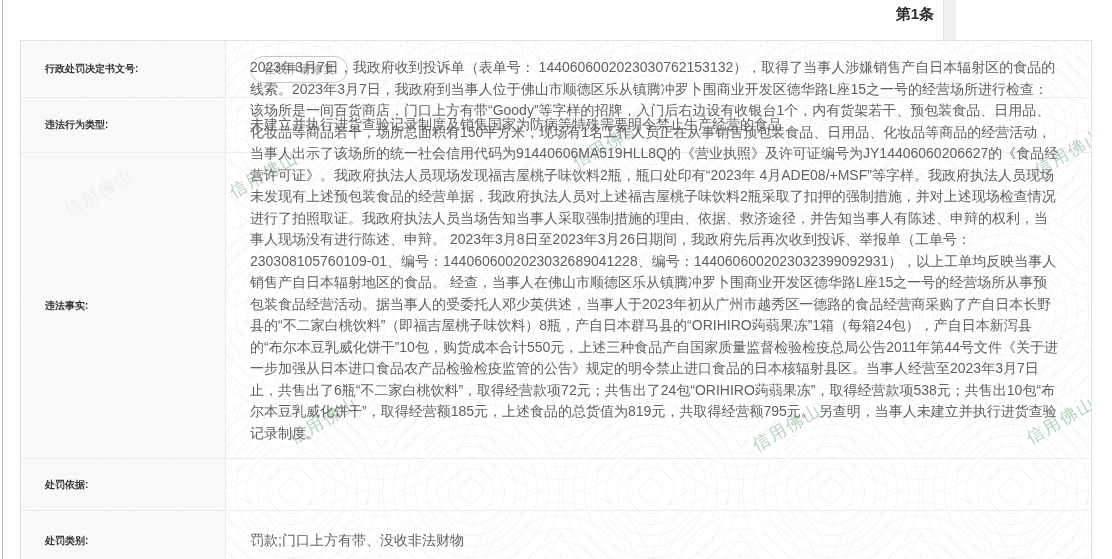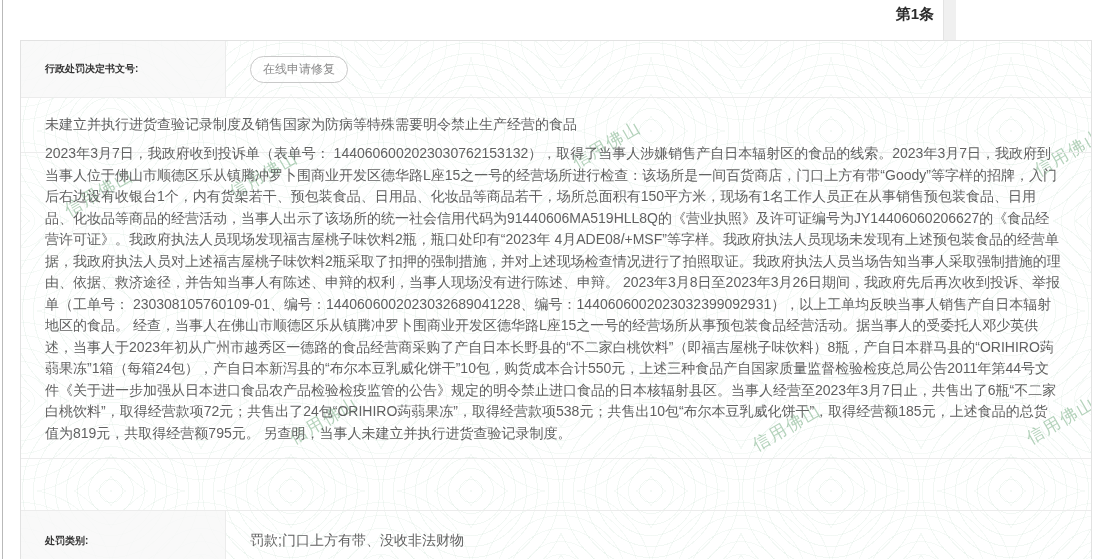--- a/index.html
+++ b/index.html
@@ -107,32 +107,35 @@
     </div>
 
     <div class="trow r1">
       <div class="tlabel">行政处罚决定书文号:</div>
       <div class="tvalue">
         <button class="repair-btn">在线申请修复</button>
       </div>
     </div>
 
     <div class="trow r2">
+      <div class="tlabel">违法行为类型:</div>
       <div class="tvalue">
         <span class="text-block">未建立并执行进货查验记录制度及销售国家为防病等特殊需要明令禁止生产经营的食品</span>
       </div>
     </div>
 
     <div class="trow r3">
+      <div class="tlabel">违法事实:</div>
       <div class="tvalue top">
         <span class="text-block">2023年3月7日，我政府收到投诉单（表单号： 1440606002023030762153132），取得了当事人涉嫌销售产自日本辐射区的食品的线索。2023年3月7日，我政府到当事人位于佛山市顺德区乐从镇腾冲罗卜围商业开发区德华路L座15之一号的经营场所进行检查：该场所是一间百货商店，门口上方有带“Goody”等字样的招牌，入门后右边设有收银台1个，内有货架若干、预包装食品、日用品、化妆品等商品若干，场所总面积有150平方米，现场有1名工作人员正在从事销售预包装食品、日用品、化妆品等商品的经营活动，当事人出示了该场所的统一社会信用代码为91440606MA519HLL8Q的《营业执照》及许可证编号为JY14406060206627的《食品经营许可证》。我政府执法人员现场发现福吉屋桃子味饮料2瓶，瓶口处印有“2023年 4月ADE08/+MSF”等字样。我政府执法人员现场未发现有上述预包装食品的经营单据，我政府执法人员对上述福吉屋桃子味饮料2瓶采取了扣押的强制措施，并对上述现场检查情况进行了拍照取证。我政府执法人员当场告知当事人采取强制措施的理由、依据、救济途径，并告知当事人有陈述、申辩的权利，当事人现场没有进行陈述、申辩。 2023年3月8日至2023年3月26日期间，我政府先后再次收到投诉、举报单（工单号： 230308105760109-01、编号：1440606002023032689041228、编号：1440606002023032399092931），以上工单均反映当事人销售产自日本辐射地区的食品。 经查，当事人在佛山市顺德区乐从镇腾冲罗卜围商业开发区德华路L座15之一号的经营场所从事预包装食品经营活动。据当事人的受委托人邓少英供述，当事人于2023年初从广州市越秀区一德路的食品经营商采购了产自日本长野县的“不二家白桃饮料”（即福吉屋桃子味饮料）8瓶，产自日本群马县的“ORIHIRO蒟蒻果冻”1箱（每箱24包），产自日本新泻县的“布尔本豆乳威化饼干”10包，购货成本合计550元，上述三种食品产自国家质量监督检验检疫总局公告2011年第44号文件《关于进一步加强从日本进口食品农产品检验检疫监管的公告》规定的明令禁止进口食品的日本核辐射县区。当事人经营至2023年3月7日止，共售出了6瓶“不二家白桃饮料”，取得经营款项72元；共售出了24包“ORIHIRO蒟蒻果冻”，取得经营款项538元；共售出10包“布尔本豆乳威化饼干”，取得经营额185元，上述食品的总货值为819元，共取得经营额795元。 另查明，当事人未建立并执行进货查验记录制度。</span>
       </div>
     </div>
 
     <div class="trow r4">
+      <div class="tlabel">处罚依据:</div>
     </div>
 
     <div class="trow r5">
       <div class="tlabel">处罚类别:</div>
       <div class="tvalue">
         <span class="text-block">罚款;门口上方有带、没收非法财物</span>
       </div>
     </div>
 
   </div>

